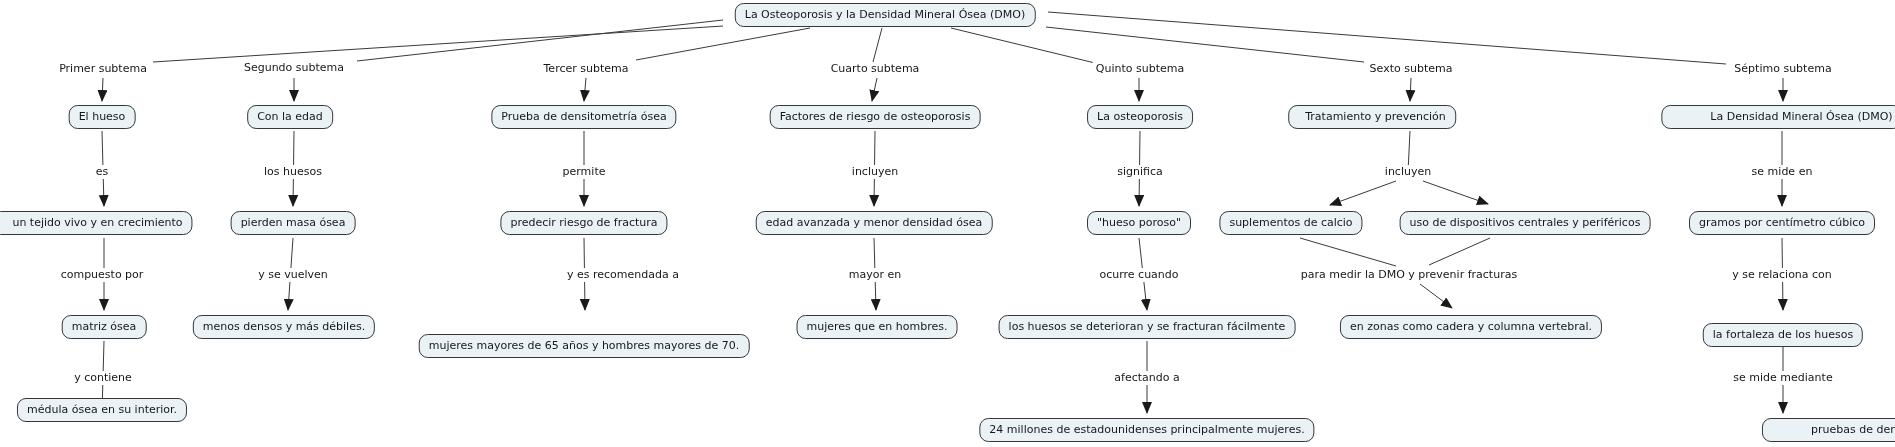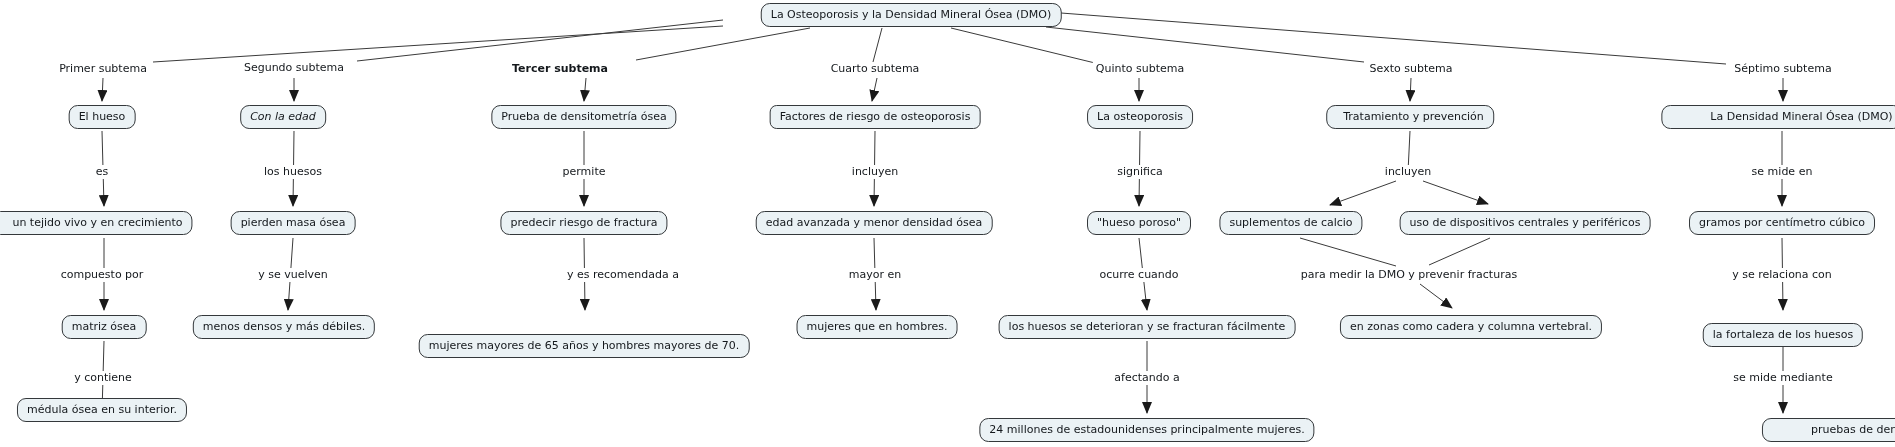--- a/index.html
+++ b/index.html
@@ -88,21 +88,21 @@
         <line x1="1420" y1="284" x2="1452" y2="308" marker-end="url(#arrowhead)"></line>
         <line x1="1782" y1="238" x2="1783" y2="310" marker-end="url(#arrowhead)"></line>
         <line x1="104" y1="341" x2="102" y2="413" marker-end="url(#arrowhead)"></line>
         <line x1="1147" y1="341" x2="1147" y2="413" marker-end="url(#arrowhead)"></line>
         <line x1="1783" y1="341" x2="1783" y2="413" marker-end="url(#arrowhead)"></line>
       </g>
   </svg>
   <div id="labels-layer">
       <div class="lbl" style="left: 103px; top: 69px;">Primer subtema</div>
       <div class="lbl" style="left: 294px; top: 68px;">Segundo subtema</div>
-      <div class="lbl" style="left: 560px; top: 69px; font-weight: bold;">Tercer subtema</div>
+      <div class="lbl" style="left: 586px; top: 69px;">Tercer subtema</div>
       <div class="lbl" style="left: 875px; top: 69px;">Cuarto subtema</div>
       <div class="lbl" style="left: 1140px; top: 69px;">Quinto subtema</div>
       <div class="lbl" style="left: 1411px; top: 69px;">Sexto subtema</div>
       <div class="lbl" style="left: 1783px; top: 69px;">Séptimo subtema</div>
       <div class="lbl" style="left: 102px; top: 172px;">es</div>
       <div class="lbl" style="left: 293px; top: 172px;">los huesos</div>
       <div class="lbl" style="left: 584px; top: 172px;">permite</div>
       <div class="lbl" style="left: 875px; top: 172px;">incluyen</div>
       <div class="lbl" style="left: 1140px; top: 172px;">significa</div>
       <div class="lbl" style="left: 1408px; top: 172px;">incluyen</div>
@@ -112,39 +112,39 @@
       <div class="lbl" style="left: 583px; top: 275px; margin-left: 40px;">y es recomendada a</div>
       <div class="lbl" style="left: 875px; top: 275px;">mayor en</div>
       <div class="lbl" style="left: 1139px; top: 275px;">ocurre cuando</div>
       <div class="lbl" style="left: 1409px; top: 275px;">para medir la DMO y prevenir fracturas</div>
       <div class="lbl" style="left: 1782px; top: 275px;">y se relaciona con</div>
       <div class="lbl" style="left: 103px; top: 378px;">y contiene</div>
       <div class="lbl" style="left: 1147px; top: 378px;">afectando a</div>
       <div class="lbl" style="left: 1783px; top: 378px;">se mide mediante</div>
     </div>
   <div id="nodes-layer">
-      <div class="node" style="left: 911px; top: 15px; text-align: center;">La Osteoporosis y la Densidad Mineral Ósea (DMO)</div>
+      <div class="node" style="left: 885px; top: 15px; text-align: center;">La Osteoporosis y la Densidad Mineral Ósea (DMO)</div>
       <div class="node" style="left: 102px; top: 117px;">El hueso</div>
       <div class="node" style="left: 92px; top: 223px; padding-left: 20px;">un tejido vivo y en crecimiento</div>
       <div class="node" style="left: 104px; top: 327px;">matriz ósea</div>
       <div class="node" style="left: 102px; top: 410px;">médula ósea en su interior.</div>
-      <div class="node" style="left: 283px; top: 117px; font-style: italic;">Con la edad</div>
+      <div class="node" style="left: 290px; top: 117px;">Con la edad</div>
       <div class="node" style="left: 293px; top: 223px;">pierden masa ósea</div>
       <div class="node" style="left: 284px; top: 327px;">menos densos y más débiles.</div>
       <div class="node" style="left: 584px; top: 117px;">Prueba de densitometría ósea</div>
       <div class="node" style="left: 584px; top: 223px;">predecir riesgo de fractura</div>
       <div class="node" style="left: 584px; top: 327px; margin-top: 19px;">mujeres mayores de 65 años y hombres mayores de 70.</div>
-      <div class="node" style="left: 875px; top: 117px; border-radius: 7px;">Factores de riesgo de osteoporosis</div>
+      <div class="node" style="left: 875px; top: 117px;">Factores de riesgo de osteoporosis</div>
       <div class="node" style="left: 874px; top: 223px;">edad avanzada y menor densidad ósea</div>
       <div class="node" style="left: 877px; top: 327px;">mujeres que en hombres.</div>
       <div class="node" style="left: 1140px; top: 117px;">La osteoporosis</div>
       <div class="node" style="left: 1139px; top: 223px;">"hueso poroso"</div>
       <div class="node" style="left: 1147px; top: 327px;">los huesos se deterioran y se fracturan fácilmente</div>
       <div class="node" style="left: 1147px; top: 430px;">24 millones de estadounidenses principalmente mujeres.</div>
-      <div class="node" style="left: 1410px; top: 117px; padding-left: 16px;">Tratamiento y prevención</div>
+      <div class="node" style="left: 1372px; top: 117px; padding-left: 16px;">Tratamiento y prevención</div>
       <div class="node" style="left: 1291px; top: 223px;">suplementos de calcio</div>
       <div class="node" style="left: 1525px; top: 223px;">uso de dispositivos centrales y periféricos</div>
       <div class="node" style="left: 1471px; top: 327px; text-align: right;">en zonas como cadera y columna vertebral.</div>
       <div class="node" style="left: 1782px; top: 117px; padding-left: 48px;">La Densidad Mineral Ósea (DMO)</div>
       <div class="node" style="left: 1782px; top: 223px;">gramos por centímetro cúbico</div>
       <div class="node" style="left: 1783px; top: 335px;">la fortaleza de los huesos</div>
       <div class="node" style="left: 1879px; top: 430px; padding-left: 48px;">pruebas de densitometría ósea.</div>
     </div>
 </div>
 

